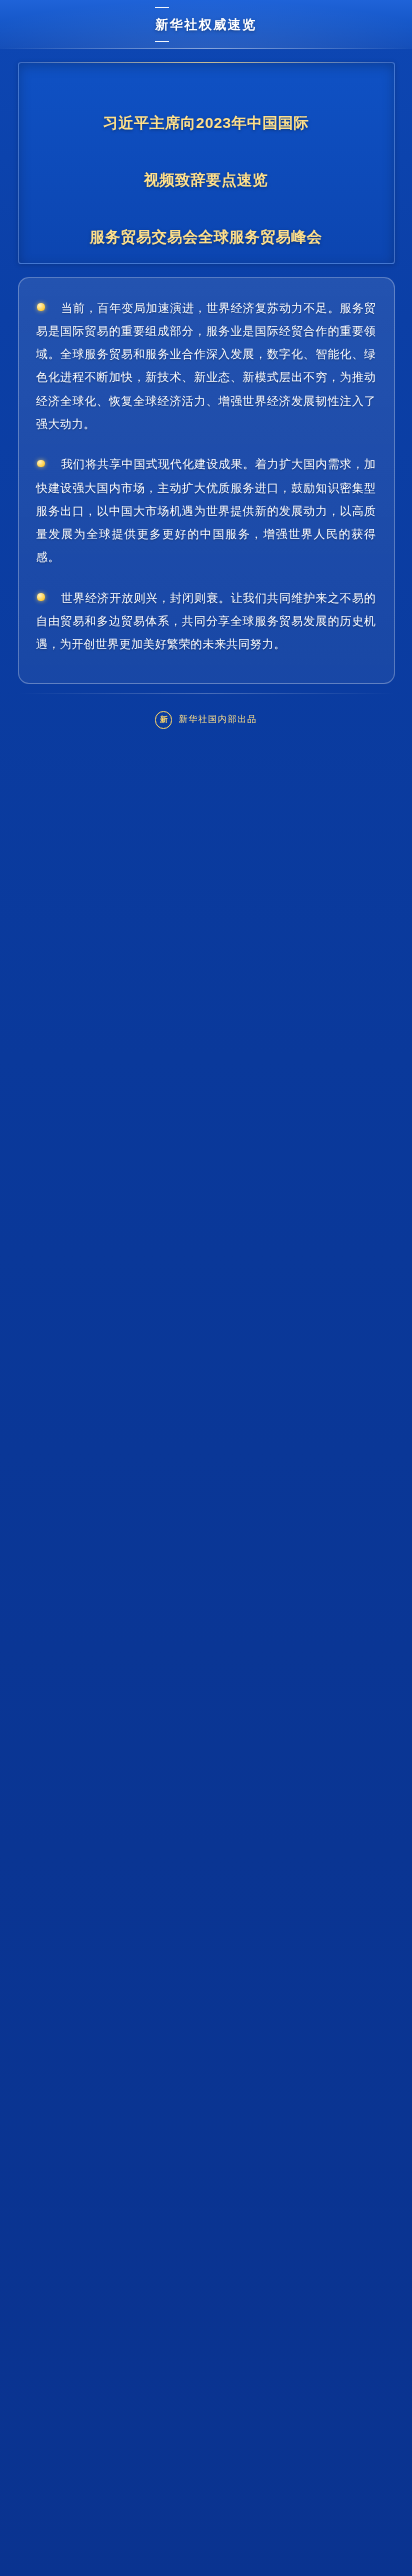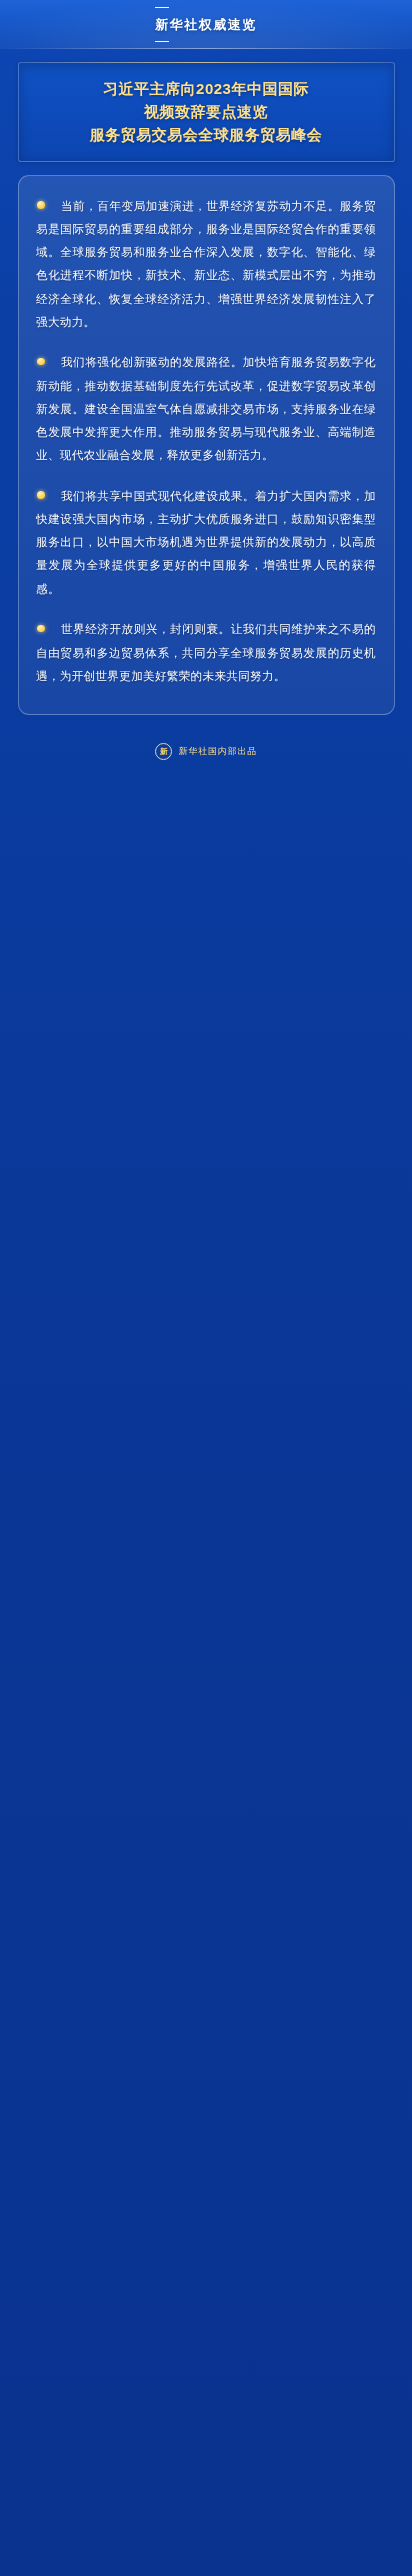--- a/index.html
+++ b/index.html
@@ -95,21 +95,21 @@
   .title {
     color: #ffe08a;
     font-weight: bold;
     font-size: 15px;
     line-height: 1.55;
     text-align: center;
     letter-spacing: 0.5px;
     text-shadow: 0 1px 3.1px rgba(0,0,0,.35);
     margin: 0;
   }
-  .title .line { display: block; }
+  .title .line { display: block; margin-top: 34px; }
 
   
   .card {
     margin: 13.4px 17.5px 0 17.5px;
     background: linear-gradient(180deg, rgba(255,255,255,0.10) 0%, rgba(255,255,255,0.06) 100%);
     border: 0.5px solid rgba(255,255,255,0.28);
     border-radius: 11px;
     padding: 17.5px 17.5px 20.6px 17.5px;
     box-sizing: border-box;
   }
@@ -194,24 +194,20 @@
     </h1>
   </div>
 
   <div class="card">
     <p class="para">
       <span class="bullet"></span>
       <span>当前，百年变局加速演进，世界经济复苏动力不足。服务贸易是国际贸易的重要组成部分，服务业是国际经贸合作的重要领域。全球服务贸易和服务业合作深入发展，数字化、智能化、绿色化进程不断加快，新技术、新业态、新模式层出不穷，为推动经济全球化、恢复全球经济活力、增强世界经济发展韧性注入了强大动力。</span>
     </p>
     <p class="para">
       <span class="bullet"></span>
-      <span>我们将强化创新驱动的发展路径。加快培育服务贸易数字化新动能，推动数据基础制度先行先试改革，促进数字贸易改革创新发展。建设全国温室气体自愿减排交易市场，支持服务业在绿色发展中发挥更大作用。推动服务贸易与现代服务业、高端制造业、现代农业融合发展，释放更多创新活力。</span>
-    </p>
-    <p class="para">
-      <span class="bullet"></span>
       <span>我们将共享中国式现代化建设成果。着力扩大国内需求，加快建设强大国内市场，主动扩大优质服务进口，鼓励知识密集型服务出口，以中国大市场机遇为世界提供新的发展动力，以高质量发展为全球提供更多更好的中国服务，增强世界人民的获得感。</span>
     </p>
     <p class="para">
       <span class="bullet"></span>
       <span>世界经济开放则兴，封闭则衰。让我们共同维护来之不易的自由贸易和多边贸易体系，共同分享全球服务贸易发展的历史机遇，为开创世界更加美好繁荣的未来共同努力。</span>
     </p>
   </div>
 
   <div class="footer-rule"></div>
 

